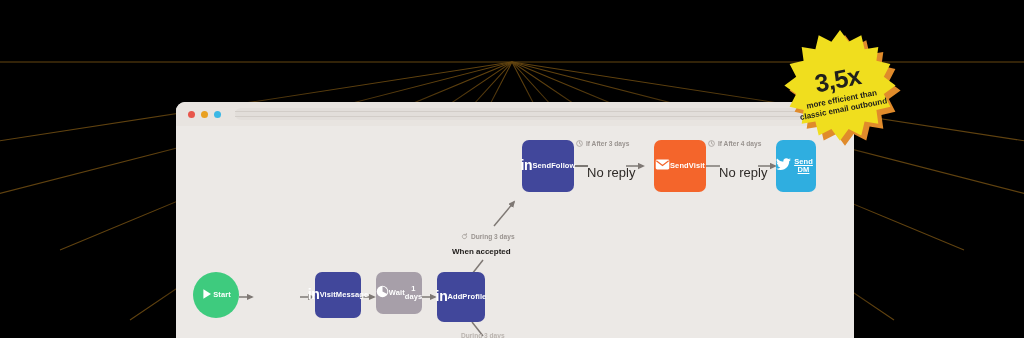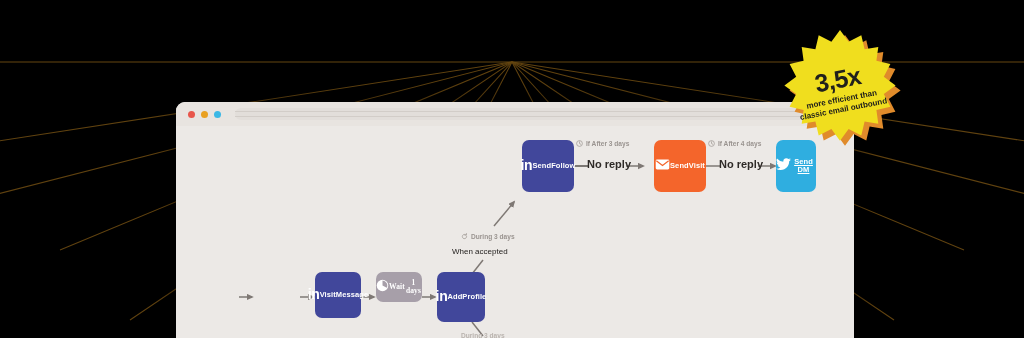--- a/index.html
+++ b/index.html
@@ -60,24 +60,24 @@
   .n-start{background:#3ECB7E;border-radius:50%;}
 
   .in-glyph{font-family:"Liberation Sans",sans-serif;font-weight:bold;font-size:14px;line-height:14px;letter-spacing:-.3px;}
 
   
   .cond{
     position:absolute;font-size:6.6px;color:#9A9490;font-weight:bold;
     white-space:nowrap;display:flex;align-items:center;gap:3px;
   }
   .reply{
-    position:absolute;font-size:11px;color:#2E2A27;font-weight:bold;white-space:nowrap;
+    position:absolute;font-size:13px;color:#2E2A27;font-weight:normal;white-space:nowrap;margin-top:7px;
   }
   .accepted{
-    position:absolute;font-size:8px;color:#1E1B19;font-weight:normal;white-space:nowrap;
+    position:absolute;font-size:8px;color:#1E1B19;font-weight:bold;white-space:nowrap;
   }
   .cut{
     position:absolute;font-size:6.6px;color:#B9B3AE;font-weight:bold;white-space:nowrap;
   }
 
   
   .badge{position:absolute;left:779px;top:30px;width:122px;height:122px;}
   .badge .btxt{
     position:absolute;left:0;top:0;width:122px;height:122px;
     display:flex;flex-direction:column;align-items:center;justify-content:center;
@@ -209,31 +209,39 @@
         <svg width="7" height="7" viewBox="0 0 8 8">
             <path d="M6.5 4a2.5 2.5 0 1 1-.9-1.9" stroke="#A9A39F" stroke-width="1" fill="none" stroke-linecap="round"></path>
             <path d="M6.2 0.6 V2.4 H4.4" stroke="#A9A39F" stroke-width="1" fill="none" stroke-linecap="round"></path>
           </svg>
         <span>During 3 days</span>
       </div>
       <div class="accepted" style="left:276px;top:121px;">When accepted</div>
 
       <div class="cut" style="left:285px;top:206px;">During 3 days</div>
 
+      <div class="node n-start" style="left:17px;top:146px;width:46px;height:46px;">
+        <span class="ic">
+          <svg width="12" height="12" viewBox="0 0 12 12">
+              <path d="M2.4 1.3 L10 6 L2.4 10.7 Z" fill="#fff"></path>
+            </svg>
+        </span>
+        <span class="lbl">Start</span>
+      </div>
 
 
       <div class="node n-li" style="left:139px;top:146px;width:46px;height:46px;">
         <span class="ic">
           <span class="in-glyph">in</span>
         </span>
         <span class="lbl">Visit</span>
         <span class="lbl">Message</span>
       </div>
 
-      <div class="node n-gy" style="left:200px;top:146px;width:46px;height:30px;font-family:Liberation Serif, serif;">
+      <div class="node n-gy" style="left:200px;top:146px;width:46px;height:42px;">
         <span class="ic">
           <svg width="13" height="13" viewBox="0 0 14 14">
               <circle cx="7" cy="7" r="6.2" fill="#fff"></circle>
               <path d="M7 7 L7 1.6 A5.4 5.4 0 0 1 11.6 9.4 Z" fill="#A79FA9"></path>
             </svg>
         </span>
         <span class="lbl">Wait</span>
         <span class="lbl">1 days</span>
       </div>
 

